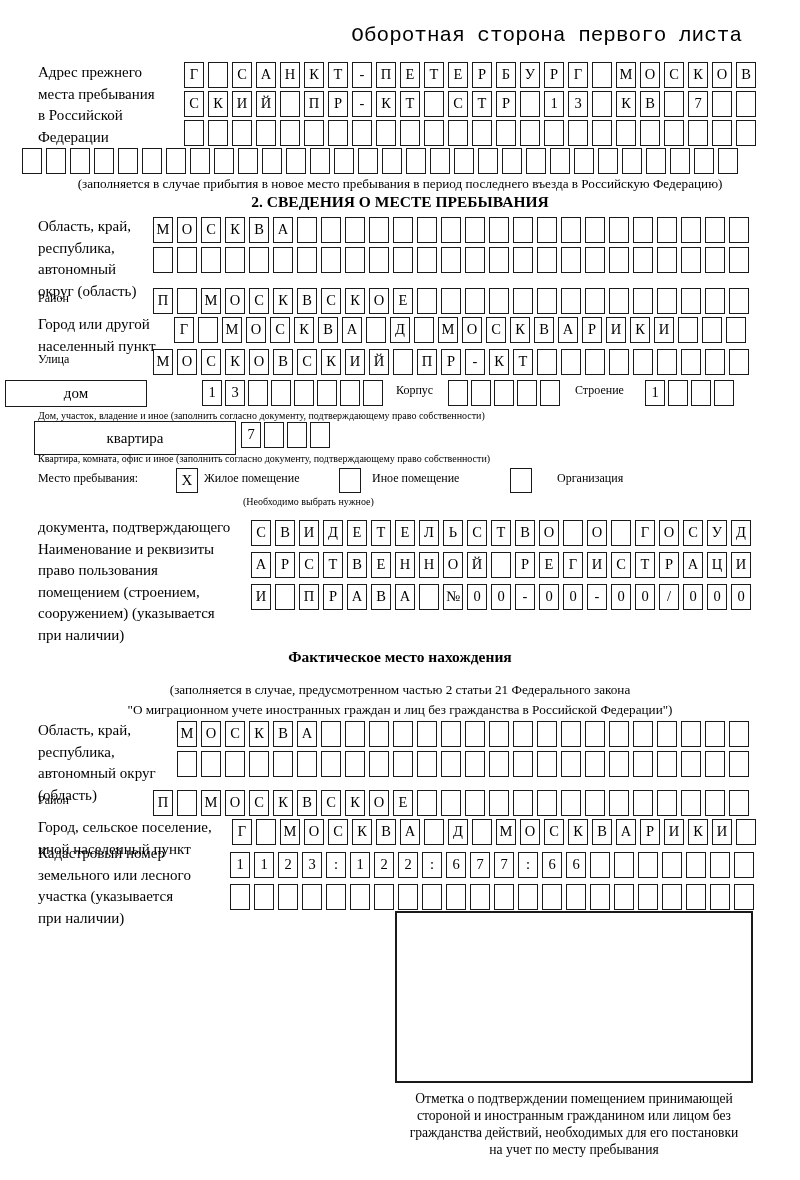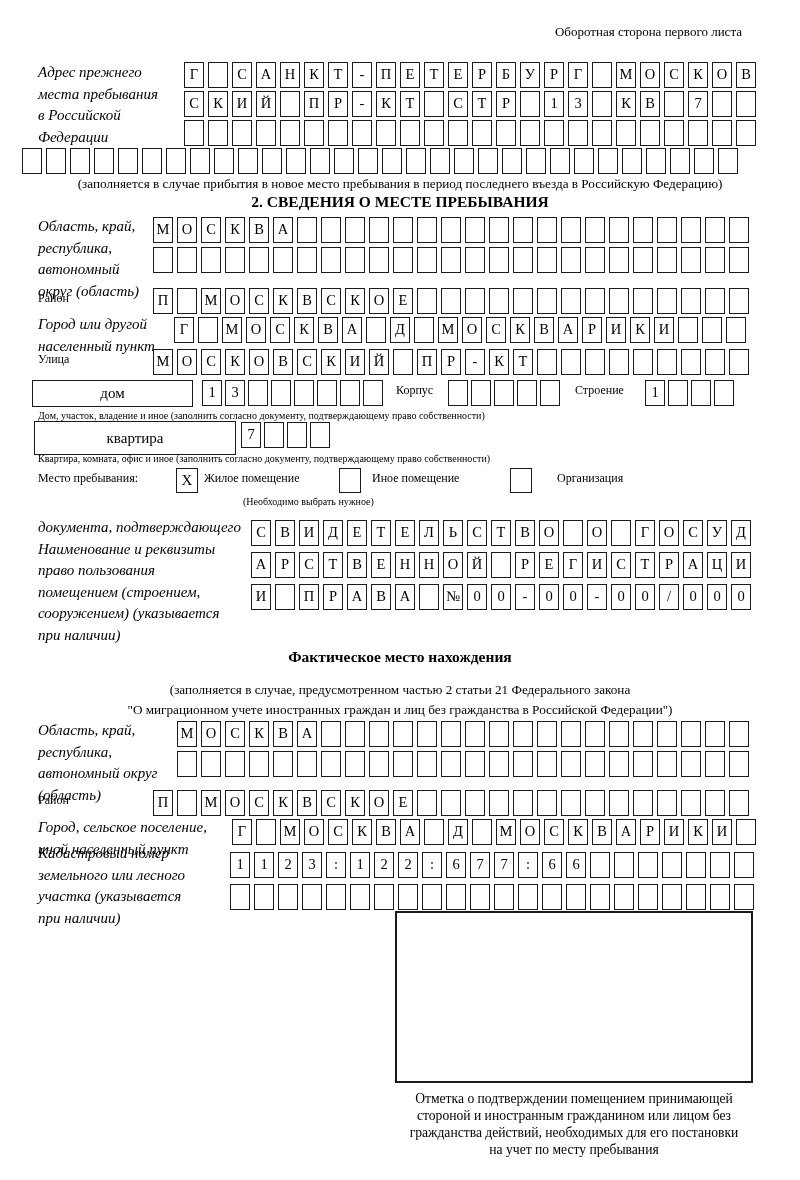--- a/index.html
+++ b/index.html
@@ -1,22 +1,22 @@
 <!DOCTYPE html>
 <html><head>
 <meta charset="utf-8">
 <style>
   html,body{margin:0;padding:0;background:#888;}
   .page{
     position:relative;width:800px;height:1180px;margin:0 auto;background:#ffffff;
     font-family:"Liberation Serif","DejaVu Serif",serif;color:#000;overflow:hidden;
   }
-  .hdr{position:absolute;top:24px;right:58px;font-size:13px;}
+  .hdr{position:absolute;top:24px;right:58px;font-size:21px;font-family:Liberation Mono, monospace;}
   .lbl{position:absolute;font-size:12px;white-space:nowrap;}
-  .lines{position:absolute;font-size:15px;font-style:italic;}
+  .lines{position:absolute;font-size:15px;}
   .lines div{line-height:21.6px;white-space:nowrap;}
   .cellrow{position:absolute;display:flex;gap:4px;}
   .cellrow.tight{gap:3px;}
   .cell{
     flex:0 0 auto;width:20px;height:26px;box-sizing:border-box;border:1.6px solid #1a1a1a;
     background:#fff;text-align:center;font-size:14.5px;line-height:23px;overflow:hidden;
   }
   .note{position:absolute;font-size:10px;white-space:nowrap;}
   .cnote{position:absolute;left:0;width:100%;text-align:center;font-size:13.2px;}
   .sect-title{position:absolute;left:0;width:100%;text-align:center;font-weight:bold;font-size:15.5px;}
@@ -302,21 +302,21 @@
       <span class="cell"></span>
       <span class="cell"></span>
       <span class="cell"></span>
       <span class="cell"></span>
       <span class="cell"></span>
       <span class="cell"></span>
       <span class="cell"></span>
       <span class="cell"></span>
     </div>
 
-  <div class="widebox" style="left:32px;top:380px;width:161px;height:27px">дом</div>
+  <div class="widebox" style="left:5px;top:380px;width:142px;height:27px">дом</div>
   <div class="cellrow tight" style="left:202px;top:380px">
       <span class="cell">1</span>
       <span class="cell">3</span>
       <span class="cell"></span>
       <span class="cell"></span>
       <span class="cell"></span>
       <span class="cell"></span>
       <span class="cell"></span>
       <span class="cell"></span>
     </div>

